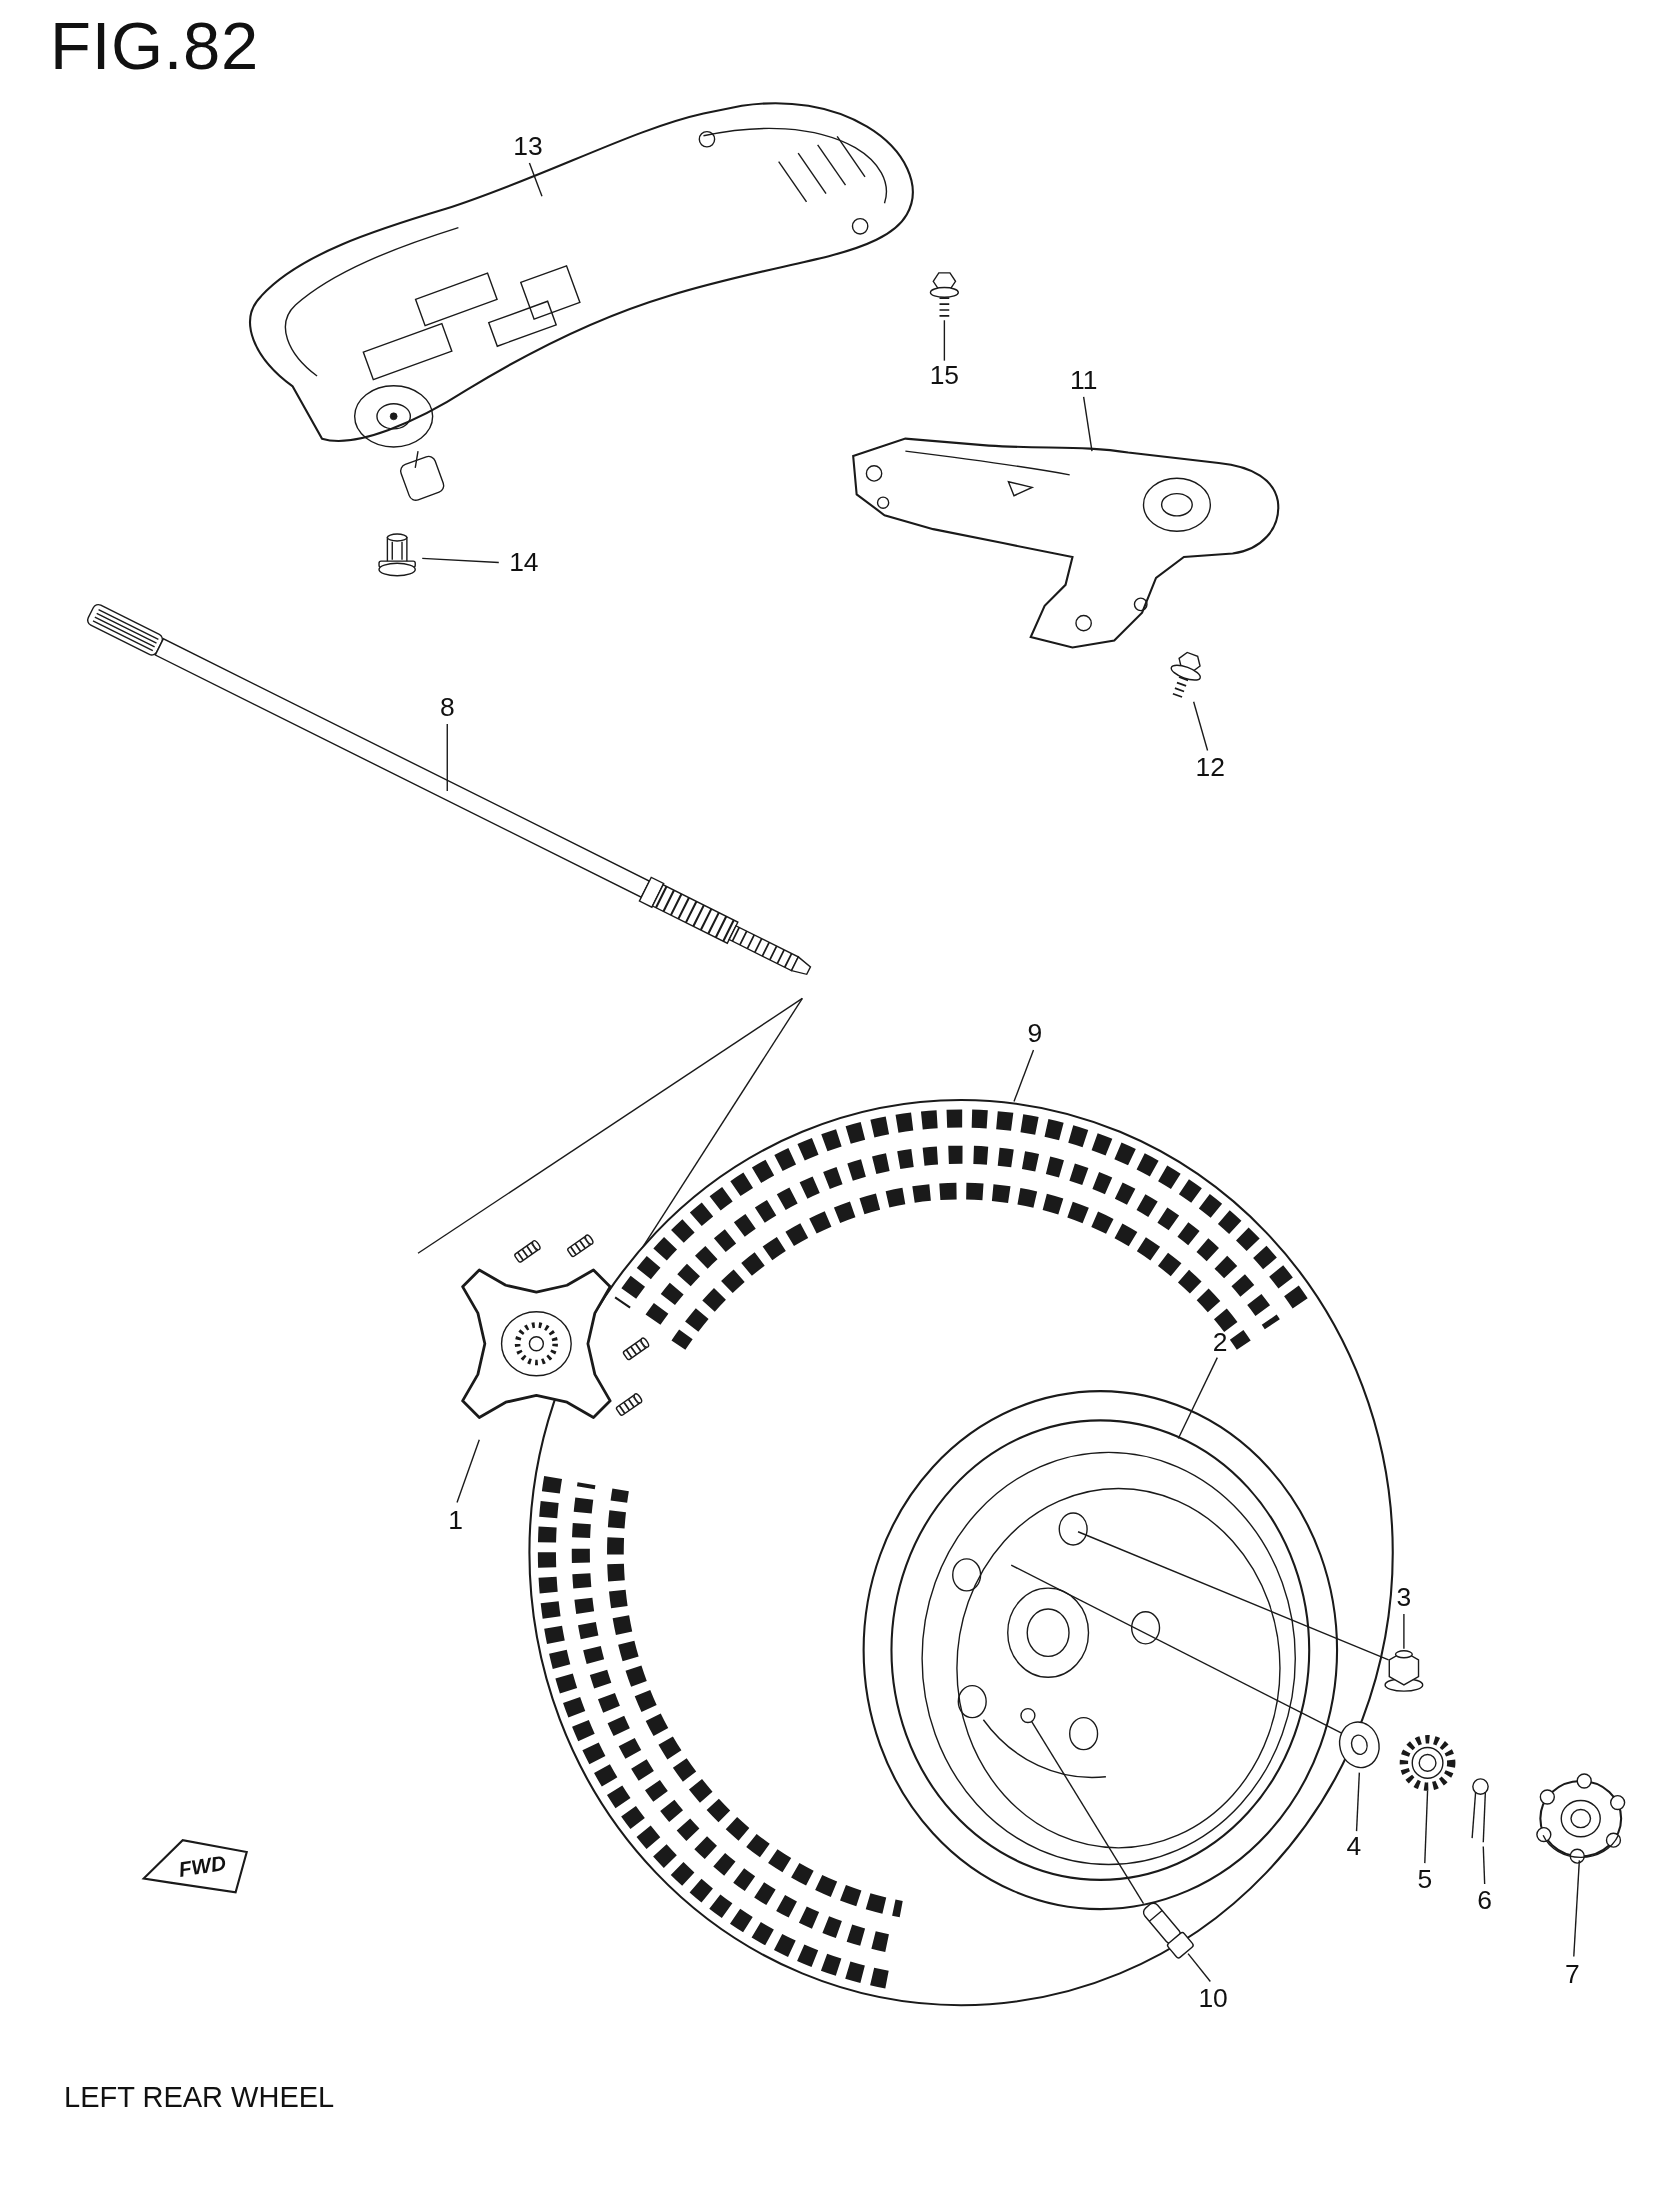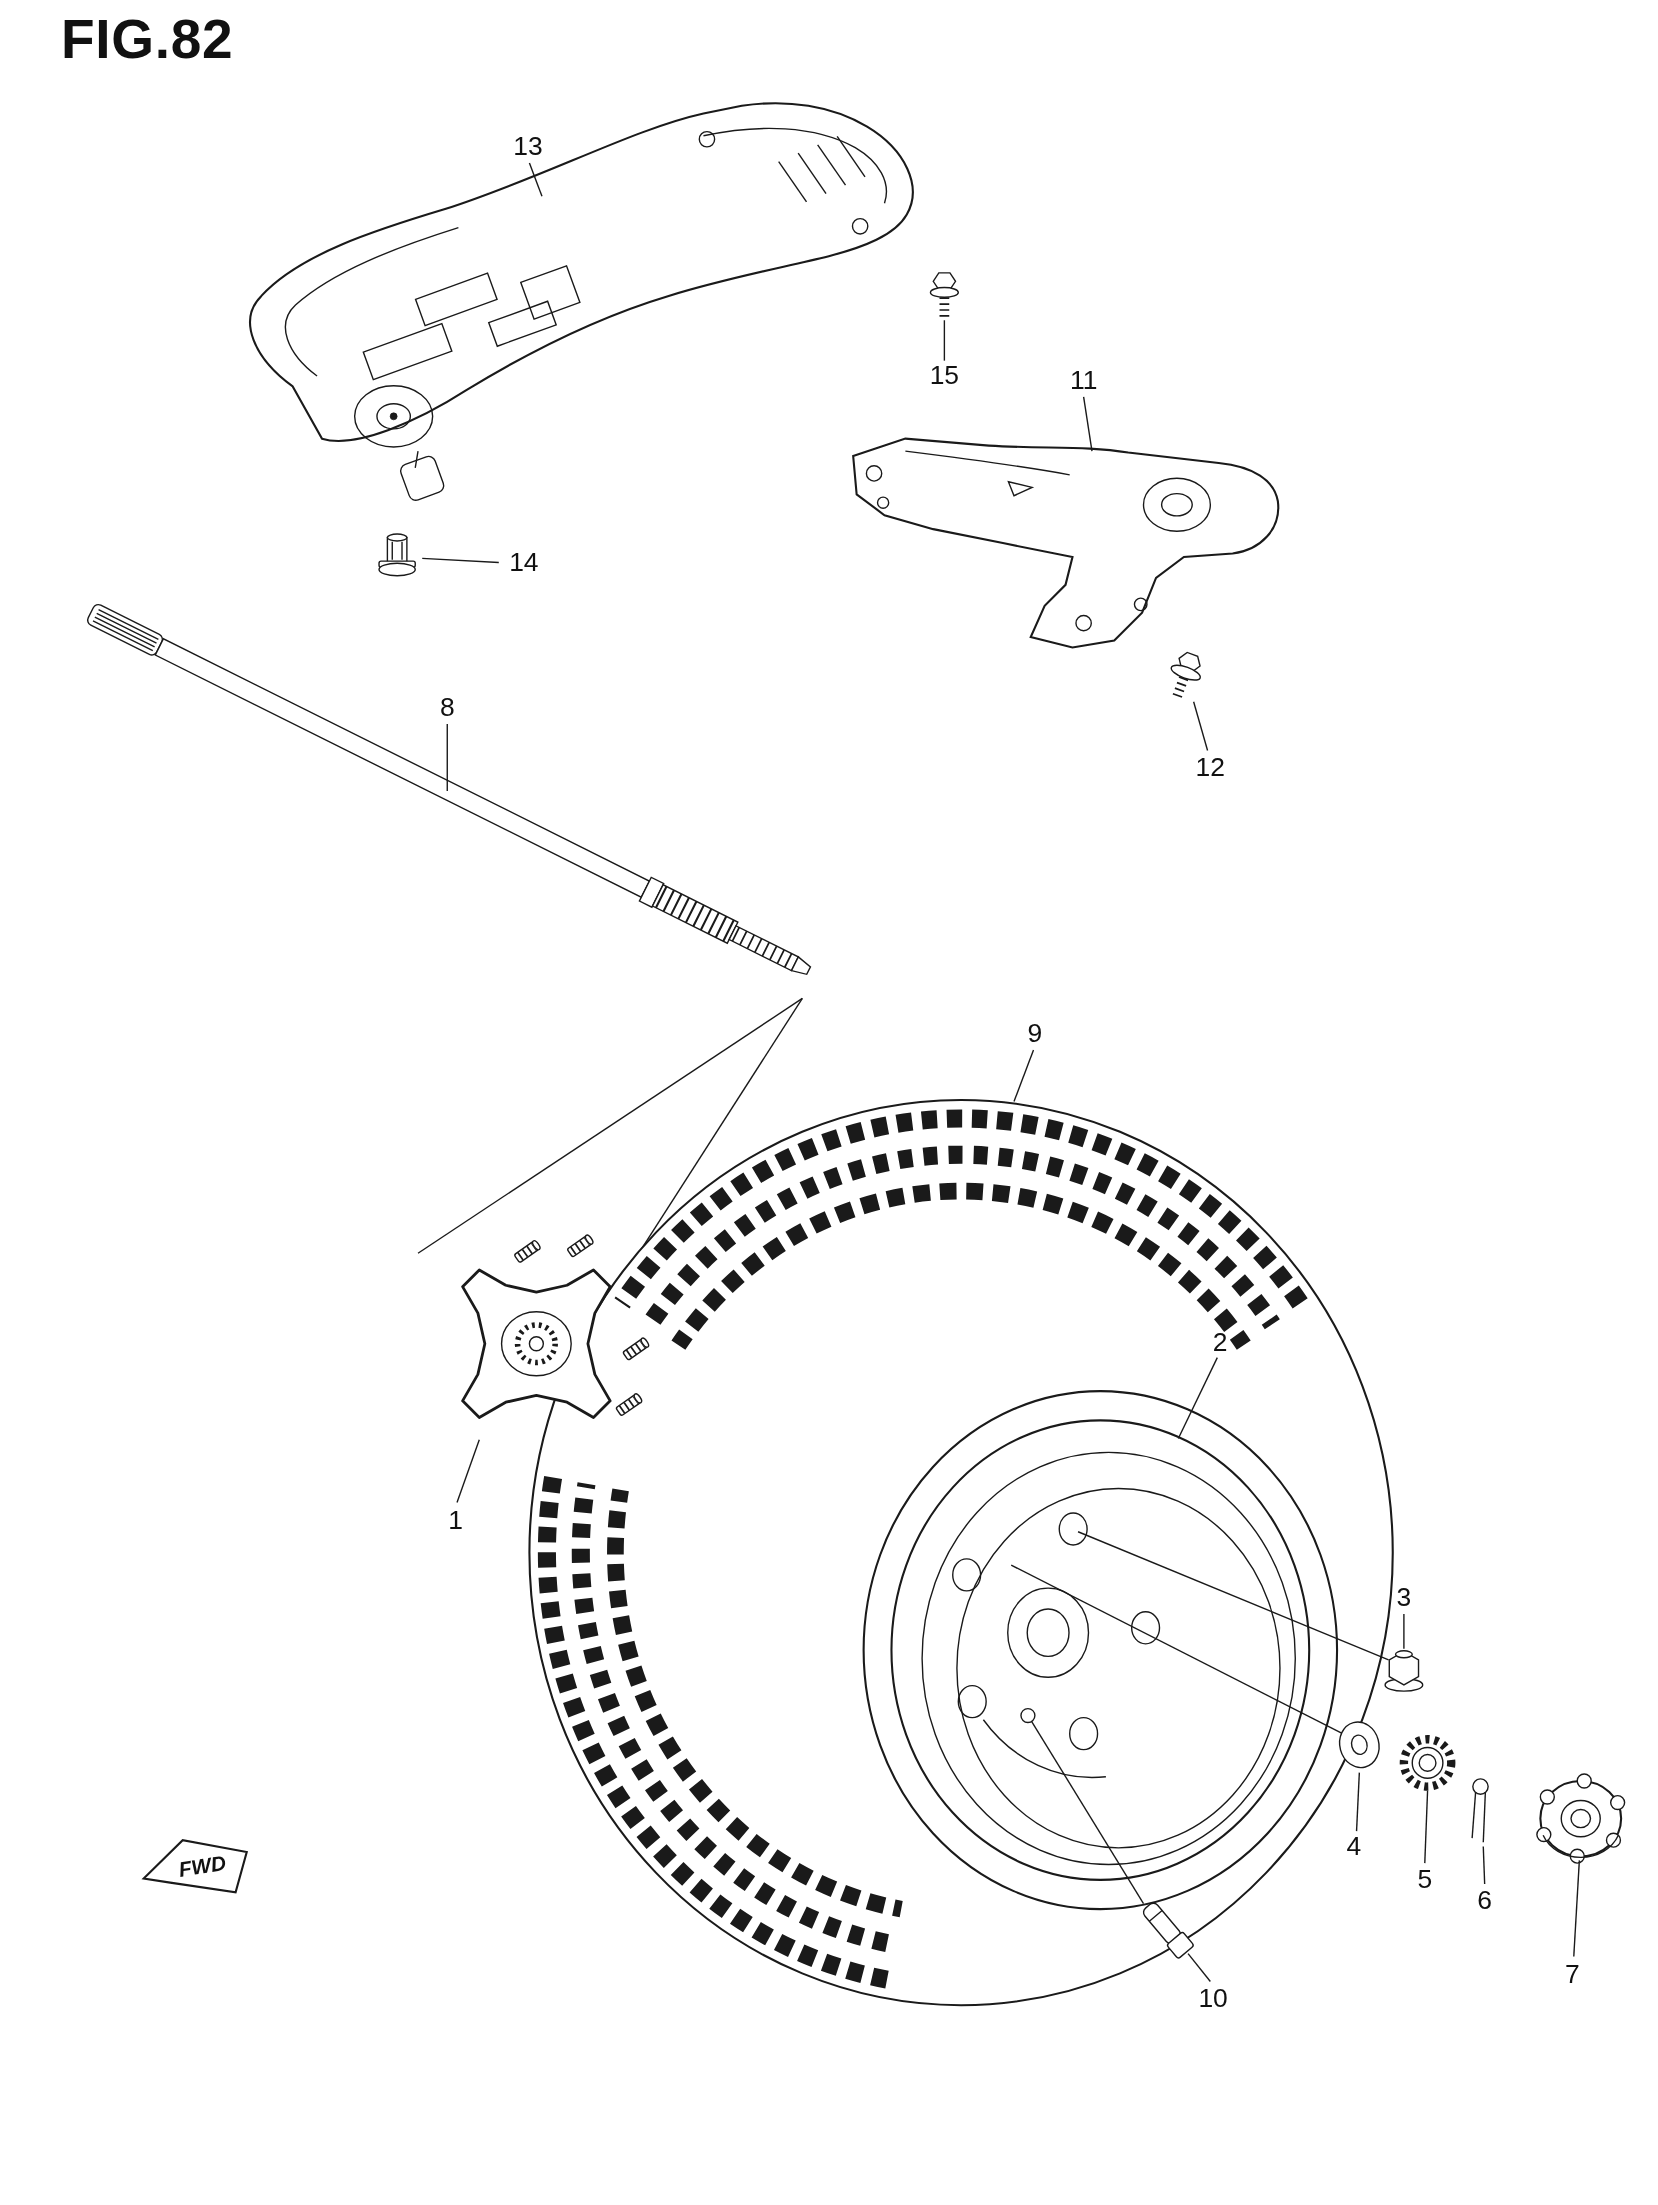--- a/index.html
+++ b/index.html
@@ -1,18 +1,18 @@
 <!DOCTYPE html>
 <html style="font-size:11px"><head>
 <meta charset="utf-8">
 <style>
   html,body{margin:0;padding:0;background:#fff;}
   .page{position:relative;width:1659px;height:2205px;background:#fff;
         font-family:"Liberation Sans",sans-serif;color:#111;overflow:hidden;}
-  .fig-title{position:absolute;left:50px;top:7px;font-size:55px;font-weight:bold;letter-spacing:0.7px;margin-left:11px;}
+  .fig-title{position:absolute;left:50px;top:7px;font-size:67px;font-weight:normal;letter-spacing:0.7px;}
   .footer{position:absolute;left:64px;top:2076px;font-size:29px;line-height:1.5;}
   .footer .code{letter-spacing:0.7px;}
   svg{position:absolute;left:0;top:0;}
   svg text{font-family:"Liberation Sans",sans-serif;}
   .callout{font-size:38px;fill:#111;}
   .fwdtxt{font-size:30px;font-weight:bold;font-style:italic;fill:#111;}
   .ln2{fill:none;stroke:#1a1a1a;stroke-width:2;}
   .fw{fill:#fff;stroke:#1a1a1a;stroke-width:3;}
   .fw2{fill:#fff;stroke:#1a1a1a;stroke-width:2;}
   .fw4{fill:#fff;stroke:#1a1a1a;stroke-width:4;stroke-linejoin:round;}
@@ -261,16 +261,17 @@
       <text class="callout" x="1742" y="2882">10</text>
       <text class="callout" x="1556" y="558">11</text>
       <text class="callout" x="1738" y="1114">12</text>
       <text class="callout" x="758" y="222">13</text>
       <text class="callout" x="752" y="820">14</text>
       <text class="callout" x="1356" y="552">15</text>
     </g>
   </svg>
 
   <div class="footer">
+    <div class="caption">LEFT REAR WHEEL</div>
   </div>
 
 </div>
 
 
 </body></html>

